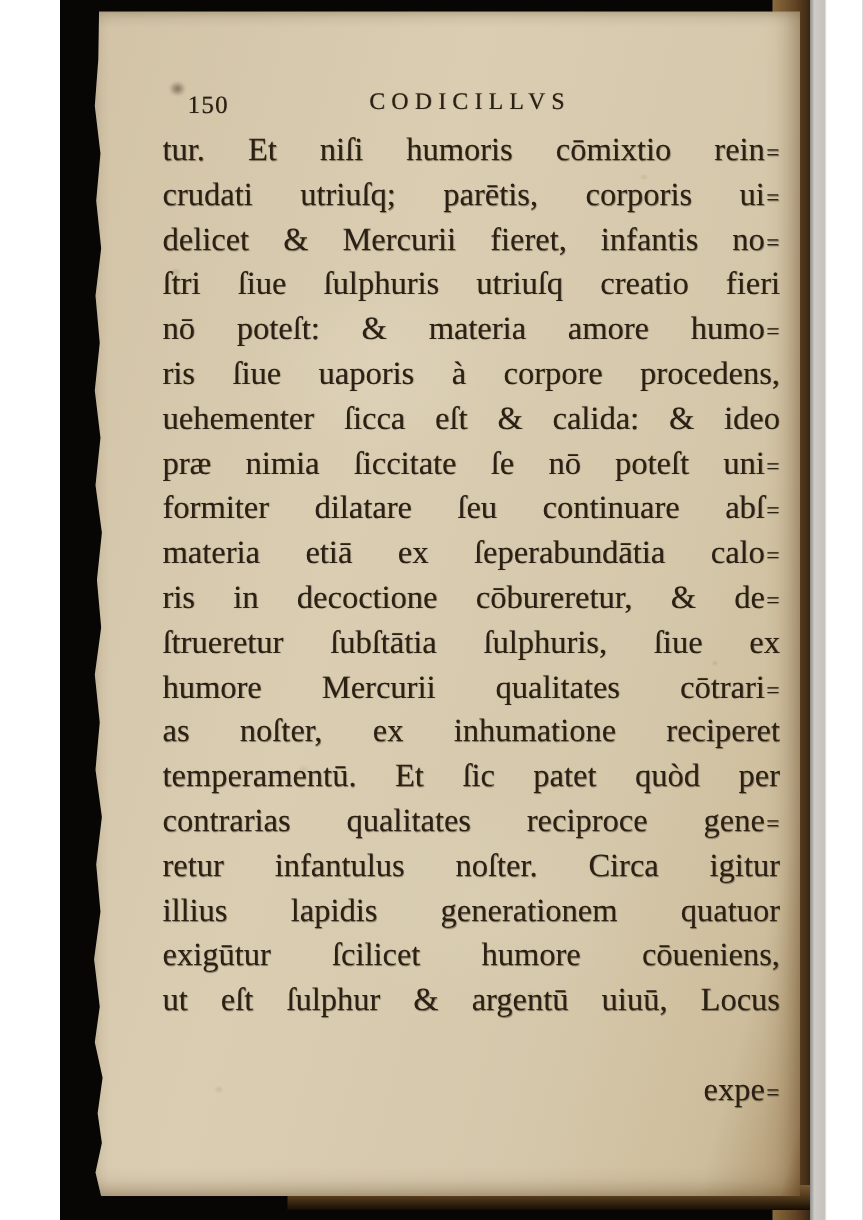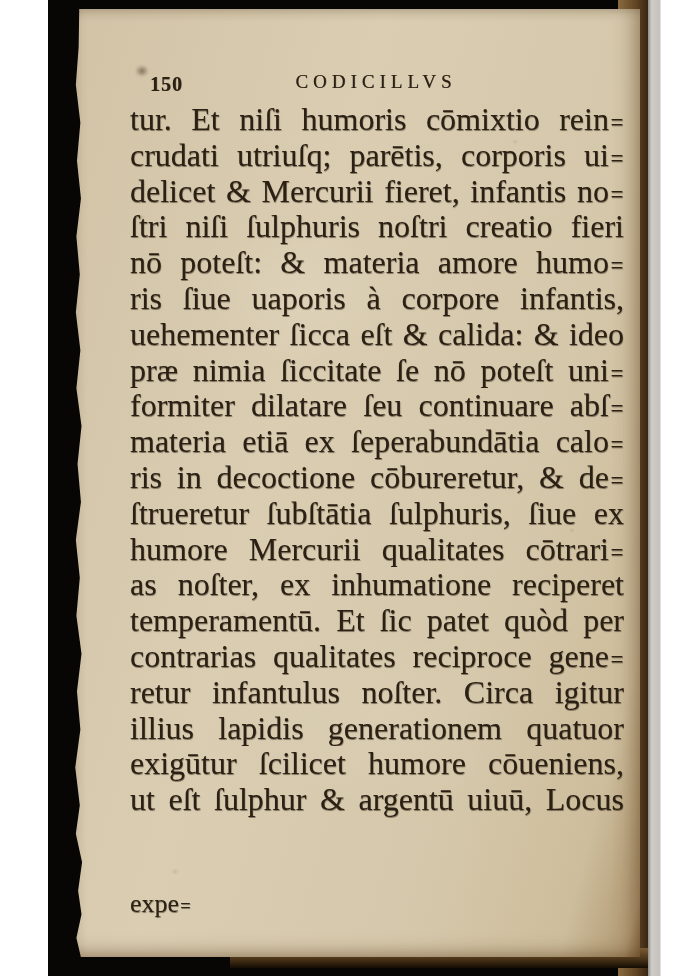--- a/index.html
+++ b/index.html
@@ -81,53 +81,52 @@
   .header {
     position: absolute;
     left: 57px; top: 62px;
     width: 492px; height: 26px;
     text-align: center;
   }
   .pagenum {
     position: absolute;
     left: 20px; top: 2px;
     font-size: 20px;
-    font-weight: bold;
+    font-weight: normal;
     letter-spacing: 1px;
     text-shadow: 0.4px 0.4px 0.6px rgba(40,25,10,0.55);
   }
   .runtitle {
     display: inline-block;
     font-size: 19px;
     font-weight: normal;
     letter-spacing: 5px;
     text-shadow: 0.4px 0.4px 0.6px rgba(40,25,10,0.55);
   }
   
   .textblock {
     position: absolute;
     left: 57px; top: 93px;
     width: 494px;
   }
   .line {
-    font-size: 32px;
+    font-size: 26px;
     line-height: 35.8px;
     height: 35.8px;
     white-space: normal;
     text-align: justify;
     text-align-last: justify;
     text-shadow: 0.5px 0.5px 0.7px rgba(40,25,10,0.5);
     overflow: hidden;
   }
   .catchword-row {
     position: absolute;
     left: 57px; top: 845px;
     width: 494px;
-    text-align: left;
-    margin-top: 32px;
+    text-align: right;
   }
   .catchword {
     font-size: 26px;
     line-height: 35.8px;
     text-shadow: 0.5px 0.5px 0.7px rgba(40,25,10,0.5);
   }
   
   .dh {
     font-style: italic;
     font-size: 0.72em;
@@ -171,23 +170,23 @@
 
     <div class="header">
       <span class="pagenum">150</span>
       <span class="runtitle">CODICILLVS</span>
     </div>
 
     <div class="textblock">
         <div class="line">tur. Et niſi humoris cōmixtio rein<span class="dh">=</span></div>
         <div class="line">crudati utriuſq; parētis, corporis ui<span class="dh">=</span></div>
         <div class="line">delicet &amp; Mercurii fieret, infantis no<span class="dh">=</span></div>
-        <div class="line">ſtri niſi ſulphuris noſtri creatio fieri</div>
+        <div class="line">ſtri ſiue ſulphuris utriuſq creatio fieri</div>
         <div class="line">nō poteſt: &amp; materia amore humo<span class="dh">=</span></div>
-        <div class="line">ris ſiue uaporis à corpore infantis,</div>
+        <div class="line">ris ſiue uaporis à corpore procedens,</div>
         <div class="line">uehementer ſicca eſt &amp; calida: &amp; ideo</div>
         <div class="line">præ nimia ſiccitate ſe nō poteſt uni<span class="dh">=</span></div>
         <div class="line">formiter dilatare ſeu continuare abſ<span class="dh">=</span></div>
         <div class="line">materia etiā ex ſeperabundātia calo<span class="dh">=</span></div>
         <div class="line">ris in decoctione cōbureretur, &amp; de<span class="dh">=</span></div>
         <div class="line">ſtrueretur ſubſtātia ſulphuris, ſiue ex</div>
         <div class="line">humore Mercurii qualitates cōtrari<span class="dh">=</span></div>
         <div class="line">as noſter, ex inhumatione reciperet</div>
         <div class="line">temperamentū. Et ſic patet quòd per</div>
         <div class="line">contrarias qualitates reciproce gene<span class="dh">=</span></div>

